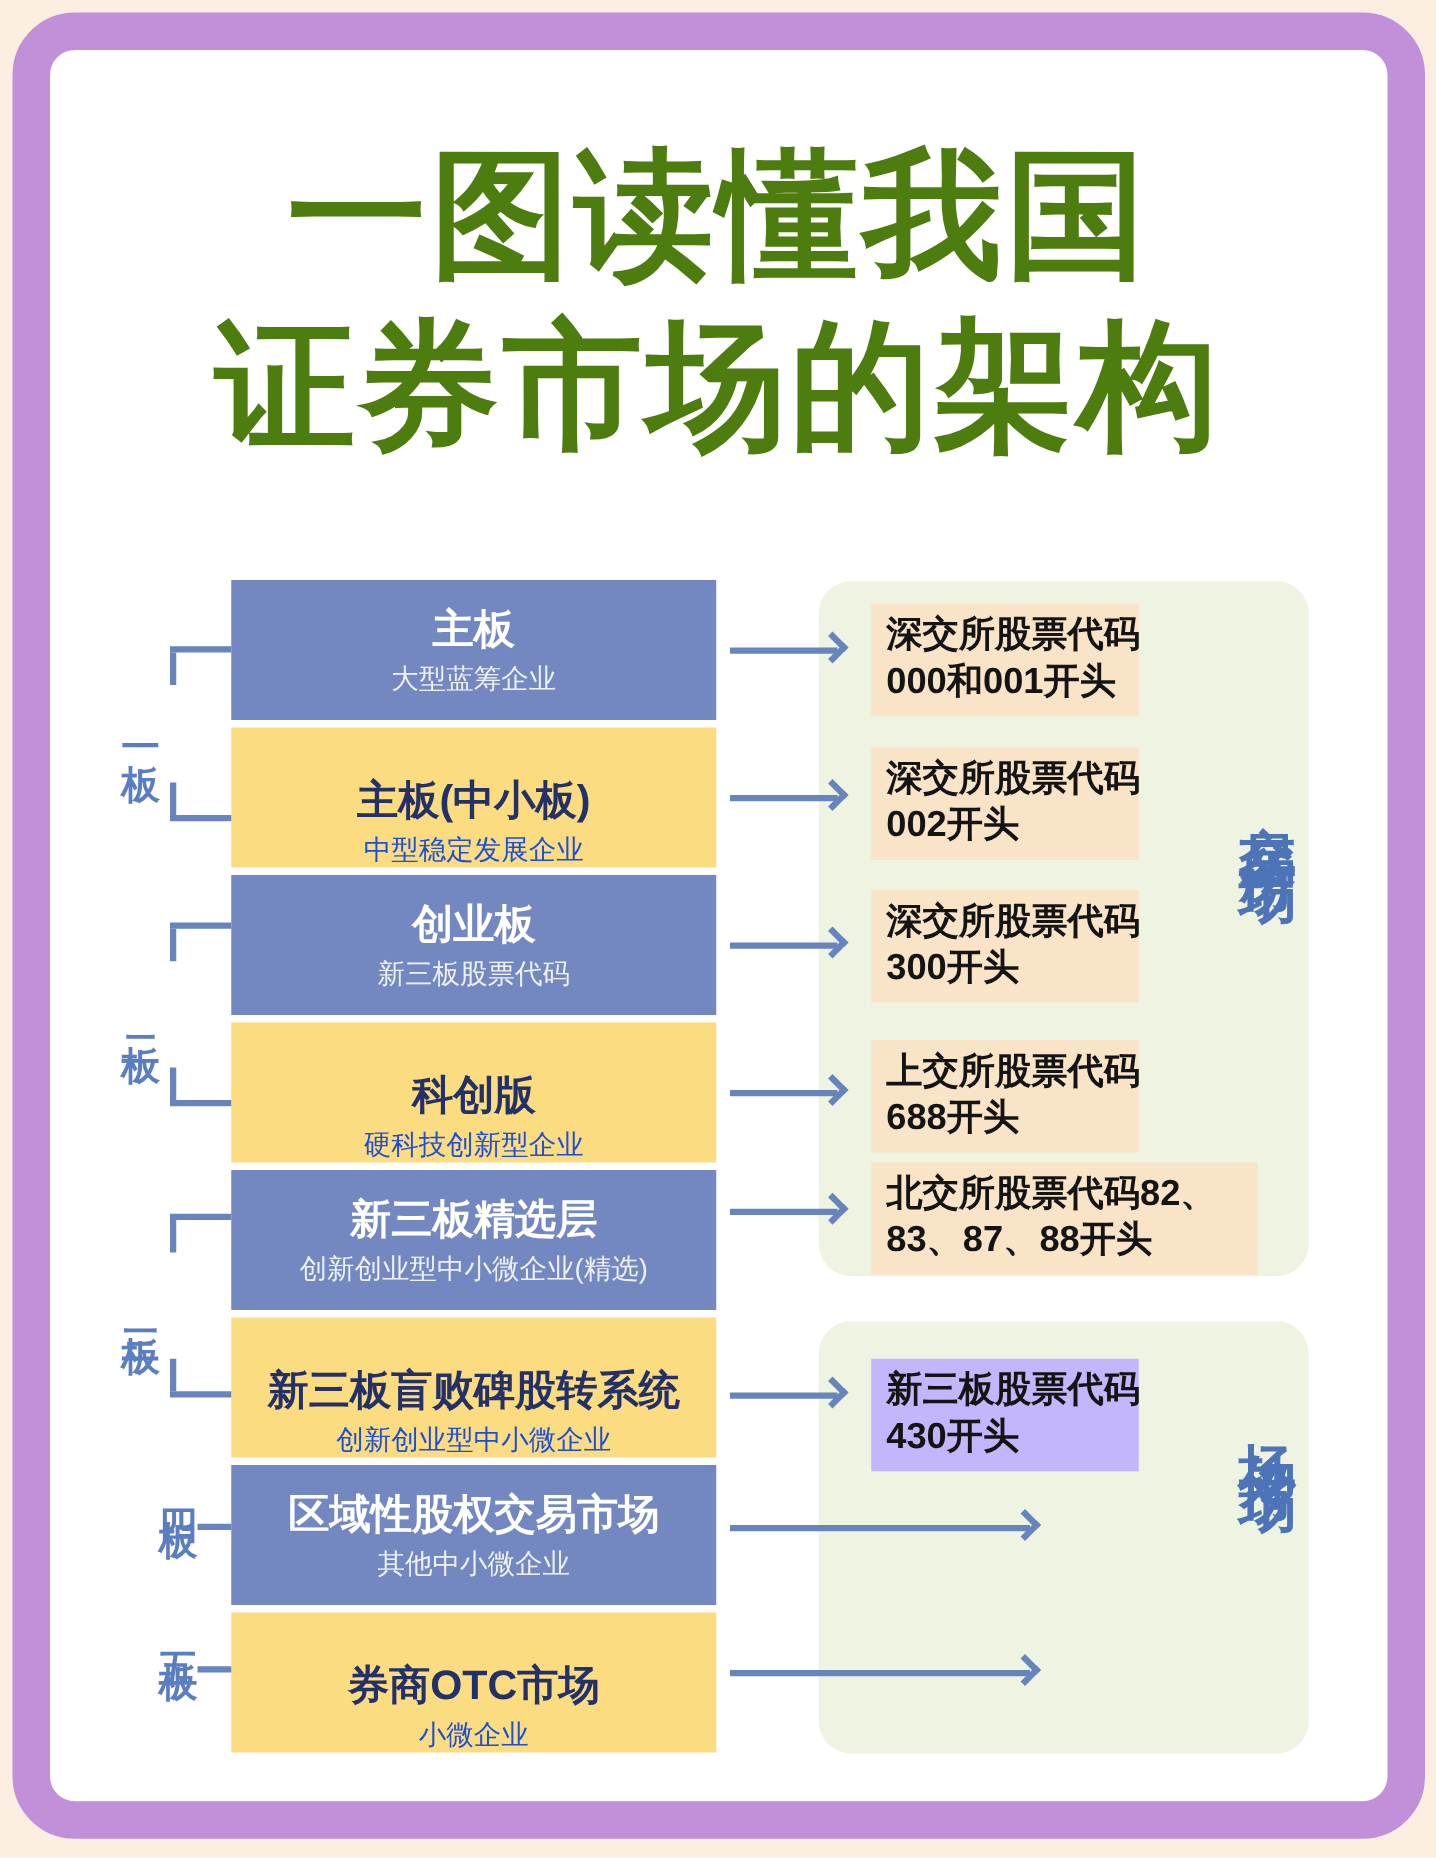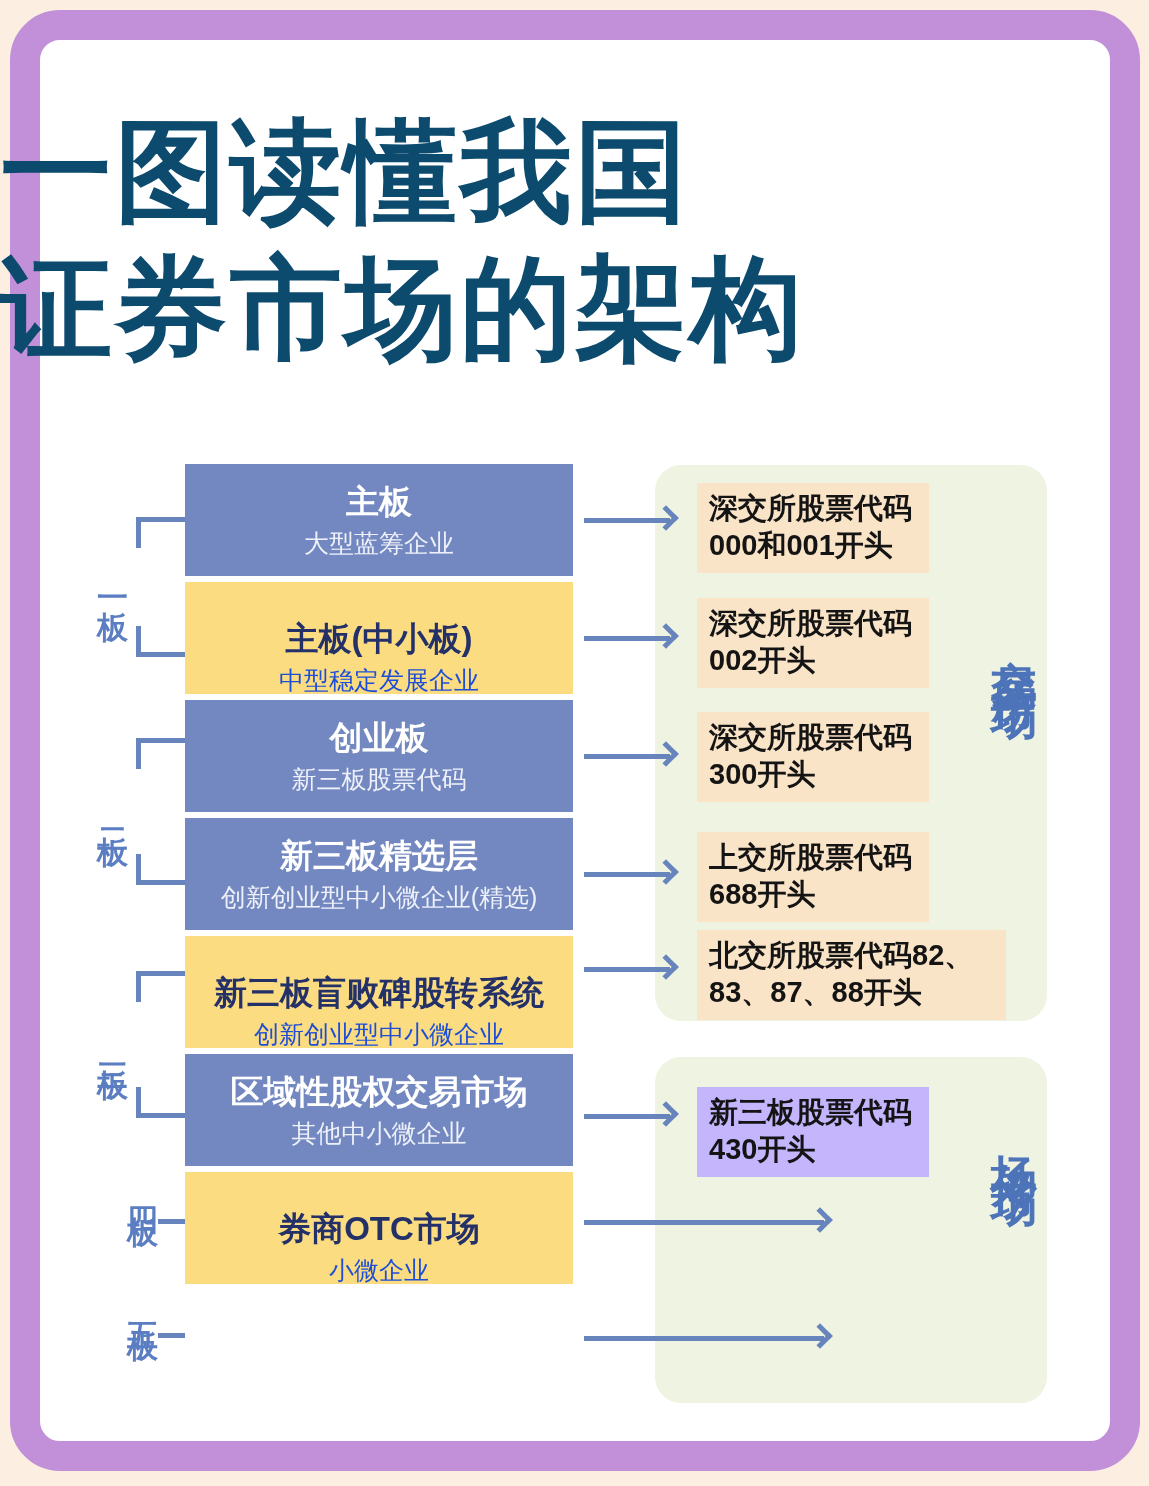--- a/index.html
+++ b/index.html
@@ -2,33 +2,33 @@
 <html><head>
 <meta charset="utf-8">
 <style>
   html,body{margin:0;padding:0;background:#fcefe1;}
   .canvas{position:relative;width:1149px;height:1486px;background:#fcefe1;overflow:hidden;
           font-family:"Liberation Sans",sans-serif;}
   .frame{position:absolute;left:10px;top:10px;width:1070px;height:1401px;
          border:30px solid #c28fd9;border-radius:50px;background:#ffffff;}
 
   
-  .title{position:absolute;left:0;top:104px;width:1149px;
-         font-size:112px;font-weight:900;line-height:1.22;color:#0c4a6e;letter-spacing:3px;}
+  .title{position:absolute;left:0;top:104px;width:1149px;text-align:center;
+         font-size:112px;font-weight:900;line-height:1.22;color:#4d7c0f;letter-spacing:3px;}
 
   
   .boards{position:absolute;left:185px;top:464px;width:388px;display:flex;flex-direction:column;gap:6px;}
   .board{height:112px;display:flex;flex-direction:column;align-items:center;justify-content:center;
          gap:13px;text-align:right;}
   .board.blue{background:#7388c0;}
   .board.yellow{background:#fbdc81;}
   .btitle{font-size:33px;font-weight:800;line-height:1;white-space:nowrap;}
   .blue .btitle{color:#ffffff;}
   .yellow .btitle{color:#243169;margin-top:38px;}
-  .bsub{font-size:25px;font-weight:400;line-height:1;white-space:nowrap;}
+  .bsub{font-size:22px;font-weight:400;line-height:1;white-space:nowrap;}
   .blue .bsub{color:#eef1f9;}
   .yellow .bsub{color:#1d4ed8;}
 
   
   .bracket{position:absolute;left:136px;width:49px;
            border-top:5px solid #6784bc;border-bottom:5px solid #6784bc;}
   .bracket::before,.bracket::after{content:"";position:absolute;left:0;width:5px;height:26px;background:#6784bc;}
   .bracket::before{top:0;}
   .bracket::after{bottom:0;}
   .bk1{top:517px;height:130px;}
@@ -46,21 +46,21 @@
           writing-mode:vertical-rl;text-orientation:upright;
           font-size:31px;font-weight:700;color:#5b7ec2;letter-spacing:9px;}
   .tdash{position:absolute;right:0;top:50%;margin-top:-3px;width:27px;height:5px;background:#6784bc;}
 
   
   .panel{position:absolute;left:655px;width:392px;background:#eff3e2;border-radius:26px;}
   .p1{top:465px;height:556px;}
   .p2{top:1057px;height:346px;}
 
   
-  .ann{position:absolute;left:697px;width:232px;box-sizing:border-box;
+  .ann{position:absolute;left:697px;width:214px;box-sizing:border-box;
        background:#fae4c7;padding:7px 0 9px 12px;
        font-size:29px;font-weight:600;line-height:1.27;color:#141414;white-space:nowrap;}
   .a1{top:483px;}
   .a2{top:598px;}
   .a3{top:712px;}
   .a4{top:832px;}
   .a5{top:930px;width:309px;}
   .a6{top:1087px;background:#c4b5fd;}
 
   
@@ -94,20 +94,24 @@
       <div class="btitle">主板</div>
       <div class="bsub">大型蓝筹企业</div>
     </div>
     <div class="board yellow">
       <div class="btitle">主板(中小板)</div>
       <div class="bsub">中型稳定发展企业</div>
     </div>
     <div class="board blue">
       <div class="btitle">创业板</div>
       <div class="bsub">新三板股票代码</div>
+    </div>
+    <div class="board yellow">
+      <div class="btitle">科创版</div>
+      <div class="bsub">硬科技创新型企业</div>
     </div>
     <div class="board blue">
       <div class="btitle">新三板精选层</div>
       <div class="bsub">创新创业型中小微企业(精选)</div>
     </div>
     <div class="board yellow">
       <div class="btitle">新三板盲败碑股转系统</div>
       <div class="bsub">创新创业型中小微企业</div>
     </div>
     <div class="board blue">

